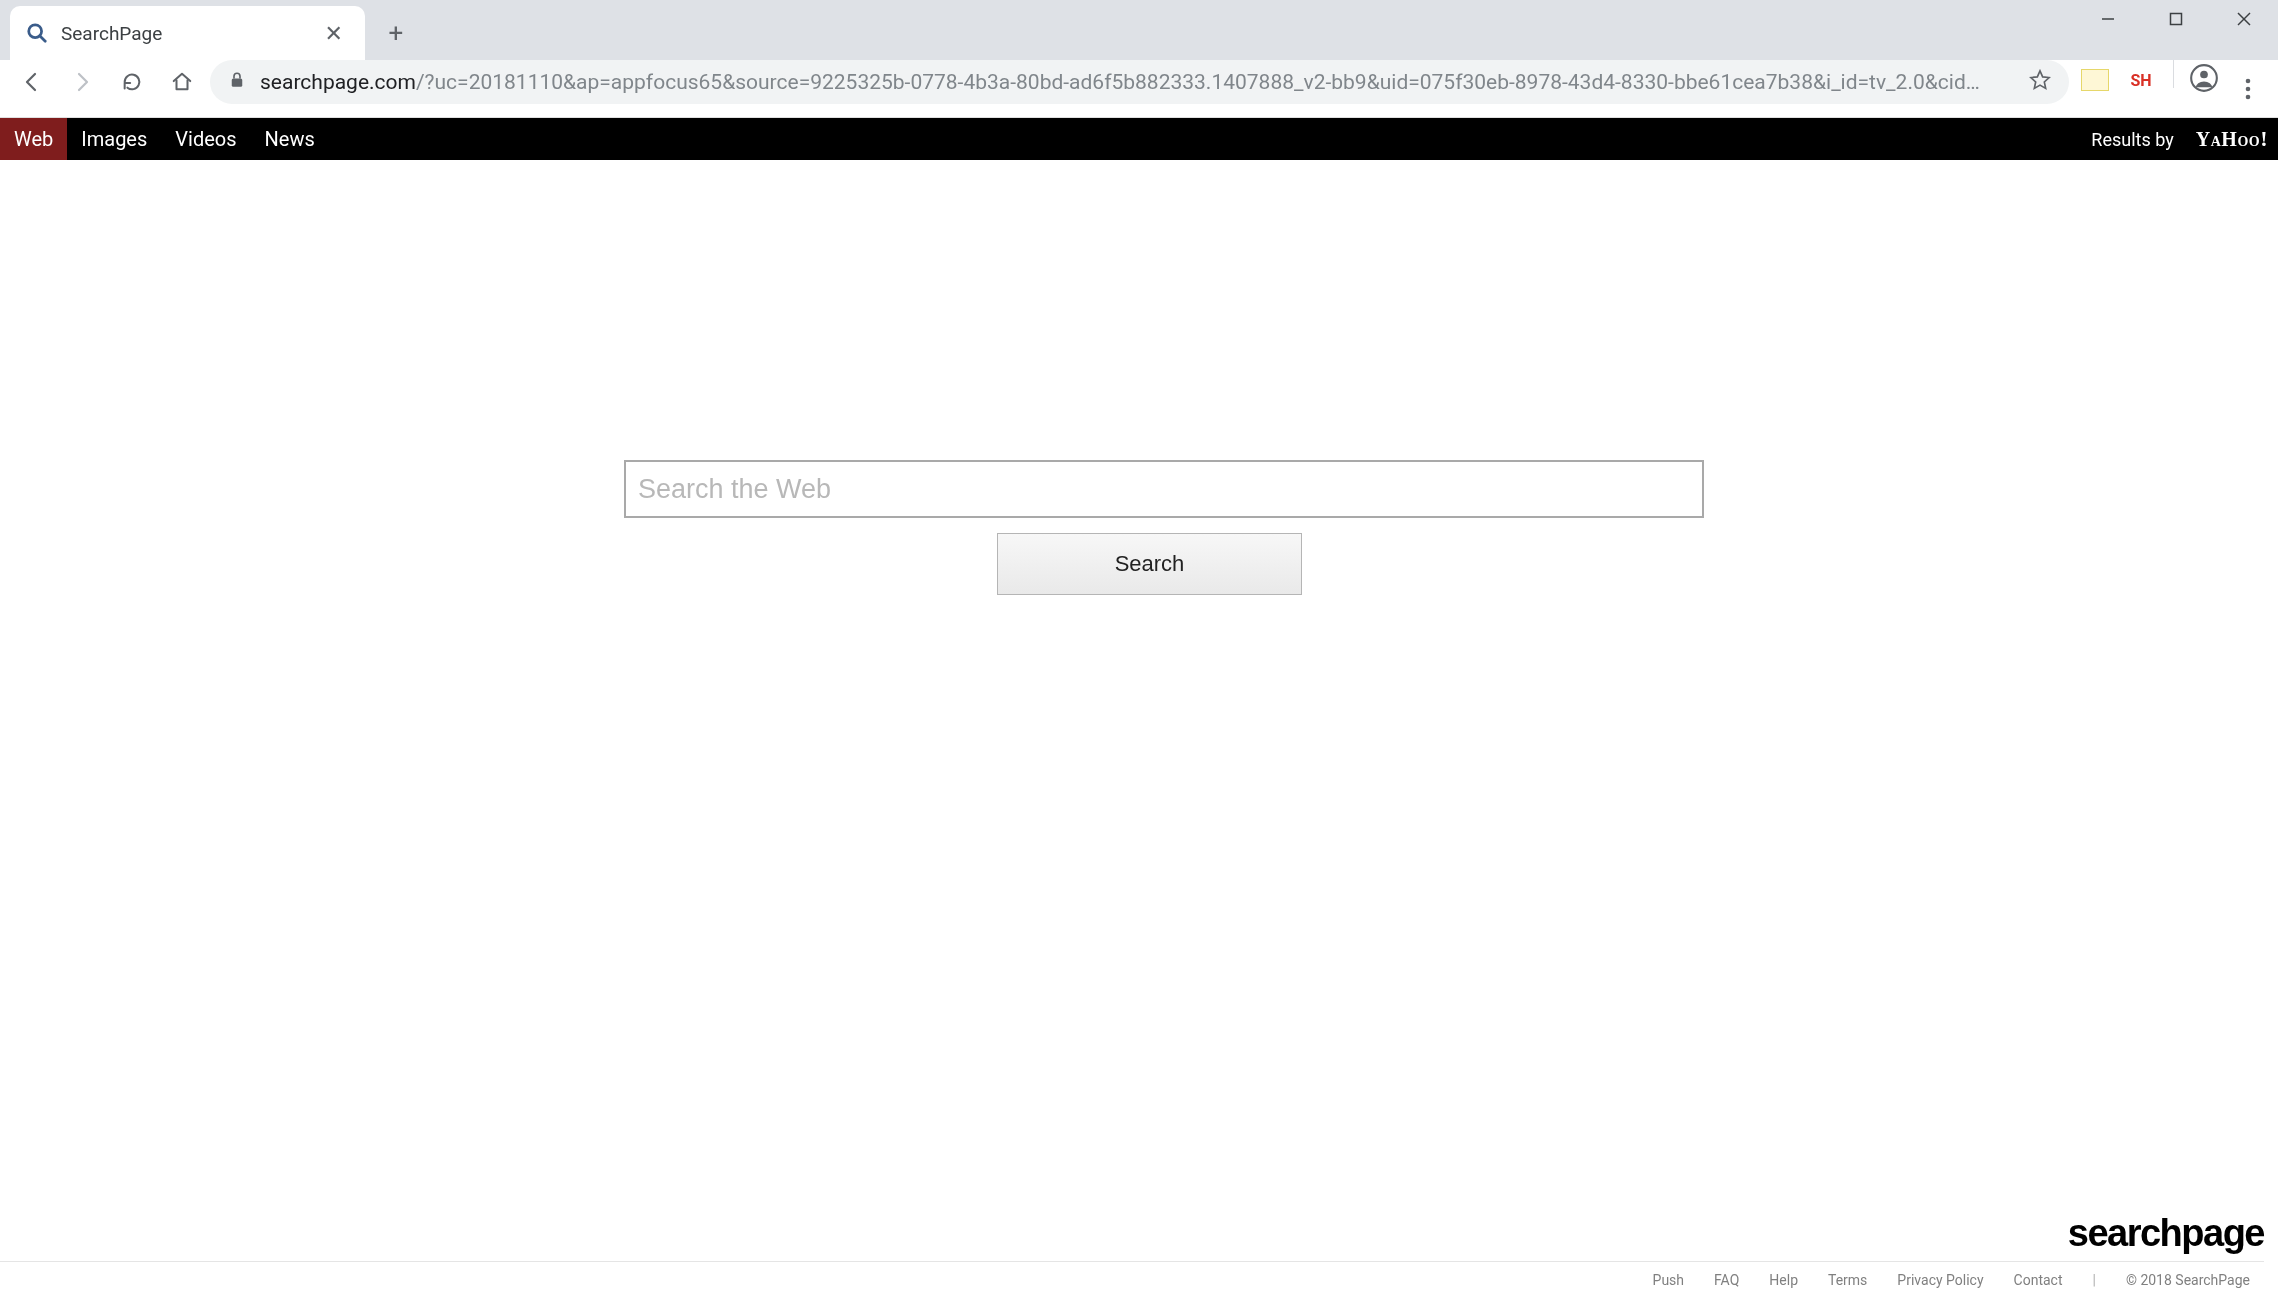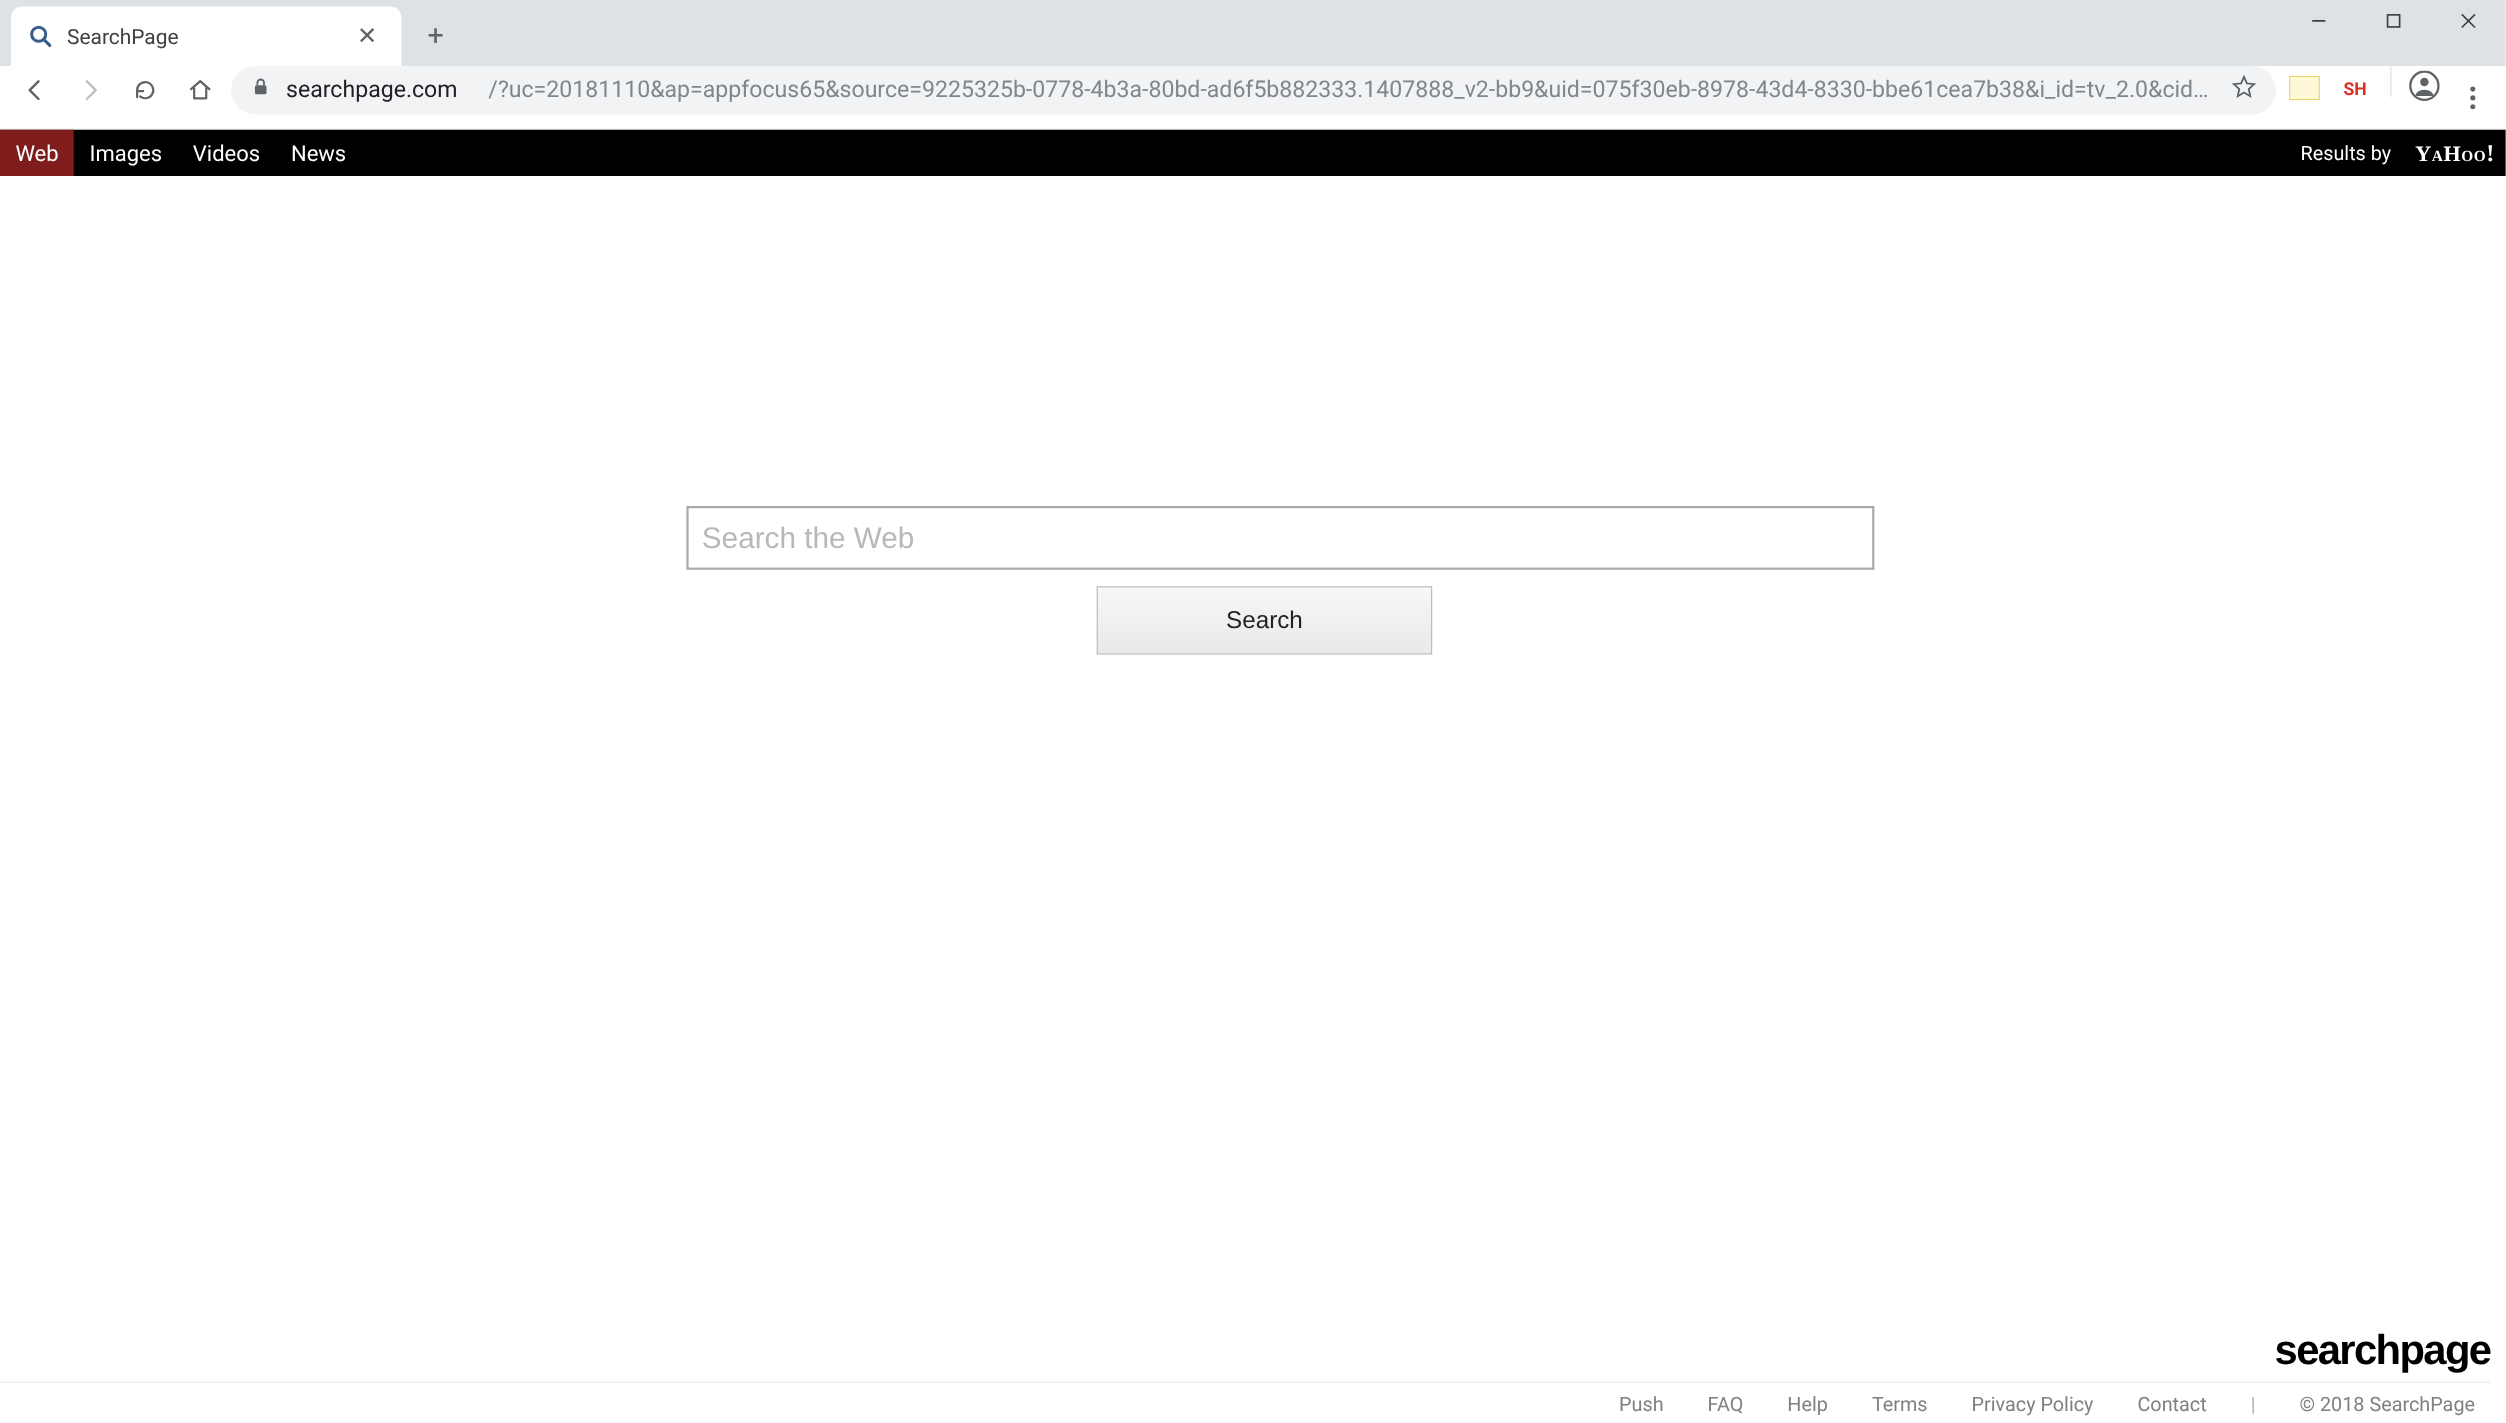--- a/index.html
+++ b/index.html
@@ -97,21 +97,21 @@
       padding: 0 18px;
       font-size: 21px;
       color:#606368;
       overflow:hidden;
     }
     .addr-bar .lock {
       color:#5f6368;
       margin-right: 14px;
     }
     .addr-bar .host { color:#202124; }
-    .addr-bar .path { color:#80868b; white-space:nowrap; overflow:hidden; text-overflow:ellipsis;margin-left:28px;}
+    .addr-bar .path { color:#80868b; white-space:nowrap; overflow:hidden; text-overflow:ellipsis;}
     .addr-bar .star {
       margin-left:auto;
       color:#5f6368;
     }
     .ext-icon {
       width: 40px; height:40px;
       display:flex; align-items:center; justify-content:center;
       cursor:pointer;
       font-weight:bold;
       font-size:16px;
@@ -221,23 +221,23 @@
       margin-bottom: 6px;
       display:flex;
       align-items:baseline;
     }
     .footer-row {
       border-top:1px solid #e5e5e5;
       width:100%;
       display:flex;
       justify-content:flex-end;
       align-items:center;
-      gap: 40px;
+      gap: 30px;
       padding: 10px 14px 0 0;
-      font-size:18px;
+      font-size:14px;
       color:#808080;
     }
     .footer-row a { color:#808080; text-decoration:none; cursor:pointer;}
     .footer-row .sep { color:#b0b0b0; }
   </style>
 </head>
 <body>
 
 <div class="browser-top">
   <div class="tab">

